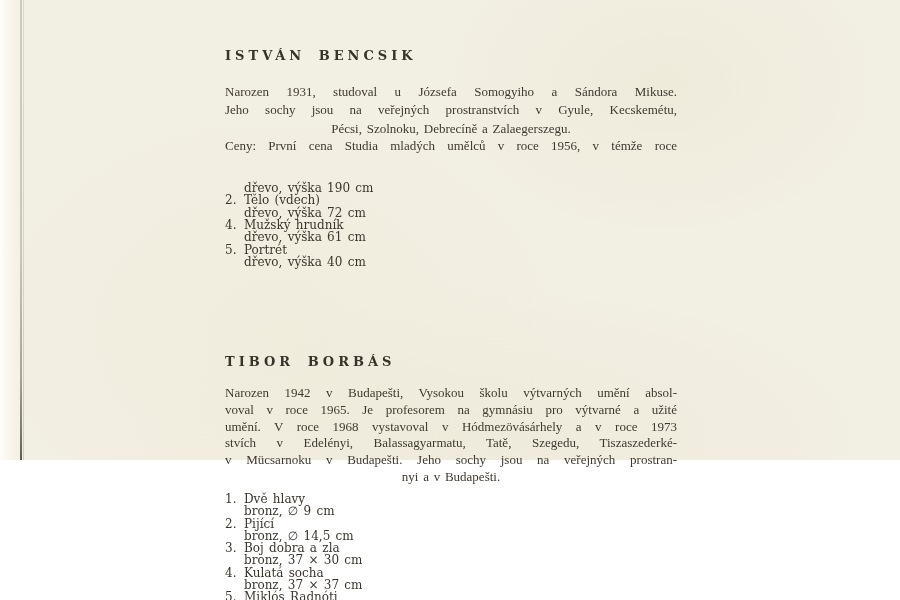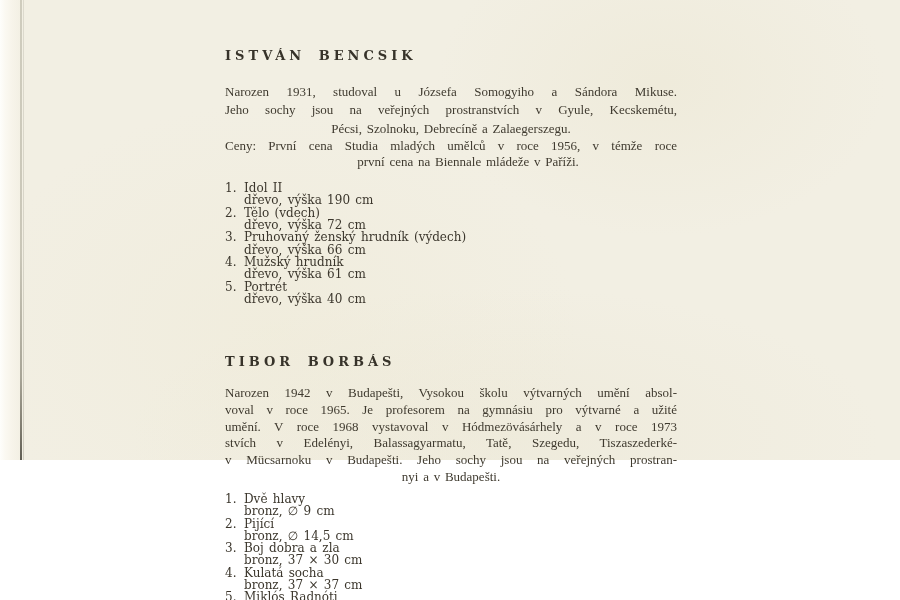--- a/index.html
+++ b/index.html
@@ -72,35 +72,29 @@
   <h2 class="block heading h-1">ISTVÁN BENCSIK</h2>
 
   <div class="block bio bio-1">
     <div class="jline">Narozen 1931, studoval u Józsefa Somogyiho a Sándora Mikuse.</div>
     <div class="jline">Jeho sochy jsou na veřejných prostranstvích v Gyule, Kecskemétu,</div>
     <div class="line">Pécsi, Szolnoku, Debrecíně a Zalaegerszegu.</div>
   </div>
 
   <div class="block awards awards-b">
     <div class="jline"><span>Ceny:</span> <span>První cena Studia mladých umělců v roce 1956, v témže roce</span></div>
-    <div class="line indent">první cena na Biennale mládeže v Paříži.</div>
   </div>
 
   <div class="block works works-1">
     <div class="work">
-      <div><span class="wnum">1.</span><span>Idol II</span></div>
       <div class="wdetail">dřevo, výška 190 cm</div>
     </div>
     <div class="work">
       <div><span class="wnum">2.</span><span>Tělo (vdech)</span></div>
       <div class="wdetail">dřevo, výška 72 cm</div>
-    </div>
-    <div class="work">
-      <div><span class="wnum">3.</span><span>Pruhovaný ženský hrudník (výdech)</span></div>
-      <div class="wdetail">dřevo, výška 66 cm</div>
     </div>
     <div class="work">
       <div><span class="wnum">4.</span><span>Mužský hrudník</span></div>
       <div class="wdetail">dřevo, výška 61 cm</div>
     </div>
     <div class="work">
       <div><span class="wnum">5.</span><span>Portrét</span></div>
       <div class="wdetail">dřevo, výška 40 cm</div>
     </div>
   </div>

